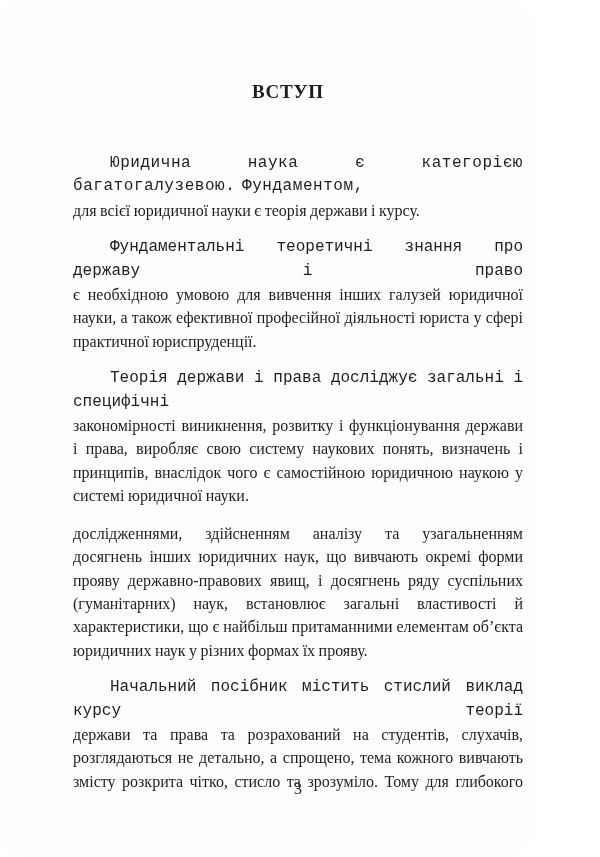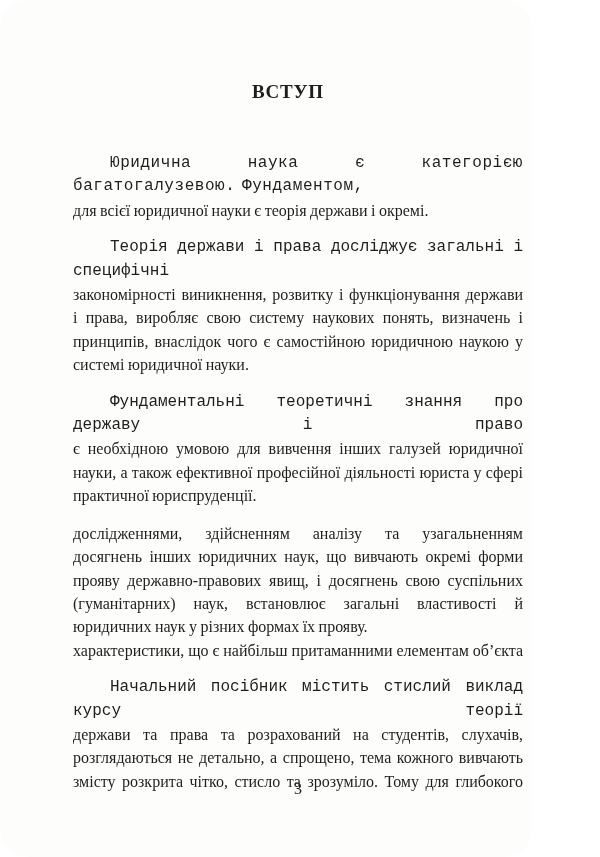--- a/index.html
+++ b/index.html
@@ -62,42 +62,42 @@
   }
 </style>
 </head>
 <body>
 
 <div class="page">
   <h1 class="title">ВСТУП</h1>
   <div class="body-text" id="paragraphs">
       <div class="paragraph">
         <div class="line first tight">Юридична наука є категорією багатогалузевою. Фундаментом,</div>
-        <div class="line last">для всієї юридичної науки є теорія держави і окремі.</div>
+        <div class="line last">для всієї юридичної науки є теорія держави і курсу.</div>
+      </div>
+      <div class="paragraph">
+        <div class="line first">Фундаментальні теоретичні знання про державу і право</div>
+        <div class="line">є необхідною умовою для вивчення інших галузей юридичної</div>
+        <div class="line">науки, а також ефективної професійної діяльності юриста у сфері</div>
+        <div class="line last">практичної юриспруденції.</div>
       </div>
       <div class="paragraph">
         <div class="line first">Теорія держави і права досліджує загальні і специфічні</div>
         <div class="line">закономірності виникнення, розвитку і функціонування держави</div>
         <div class="line">і права, виробляє свою систему наукових понять, визначень і</div>
         <div class="line">принципів, внаслідок чого є самостійною юридичною наукою у</div>
         <div class="line last">системі юридичної науки.</div>
       </div>
       <div class="paragraph">
-        <div class="line first">Фундаментальні теоретичні знання про державу і право</div>
-        <div class="line">є необхідною умовою для вивчення інших галузей юридичної</div>
-        <div class="line">науки, а також ефективної професійної діяльності юриста у сфері</div>
-        <div class="line last">практичної юриспруденції.</div>
-      </div>
-      <div class="paragraph">
         <div class="line">дослідженнями, здійсненням аналізу та узагальненням</div>
         <div class="line">досягнень інших юридичних наук, що вивчають окремі форми</div>
-        <div class="line">прояву державно-правових явищ, і досягнень свою суспільних</div>
+        <div class="line">прояву державно-правових явищ, і досягнень ряду суспільних</div>
         <div class="line">(гуманітарних) наук, встановлює загальні властивості й</div>
+        <div class="line">характеристики, що є найбільш притаманними елементам об’єкта</div>
         <div class="line last">юридичних наук у різних формах їх прояву.</div>
-        <div class="line">характеристики, що є найбільш притаманними елементам об’єкта</div>
       </div>
       <div class="paragraph">
         <div class="line first">Начальний посібник містить стислий виклад курсу теорії</div>
         <div class="line">держави та права та розрахований на студентів, слухачів,</div>
         <div class="line">розглядаються не детально, а спрощено, тема кожного вивчають</div>
         <div class="line">змісту розкрита чітко, стисло та зрозуміло. Тому для глибокого</div>
       </div>
     </div>
   <div class="page-number">3</div>
 </div>

